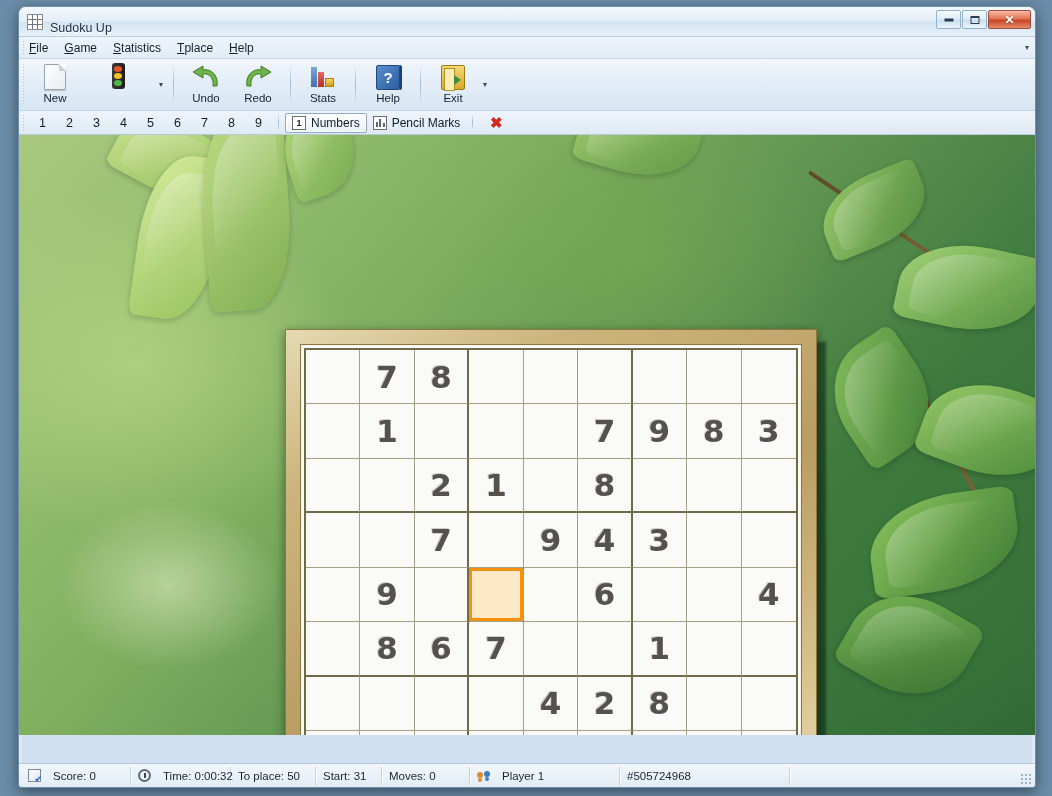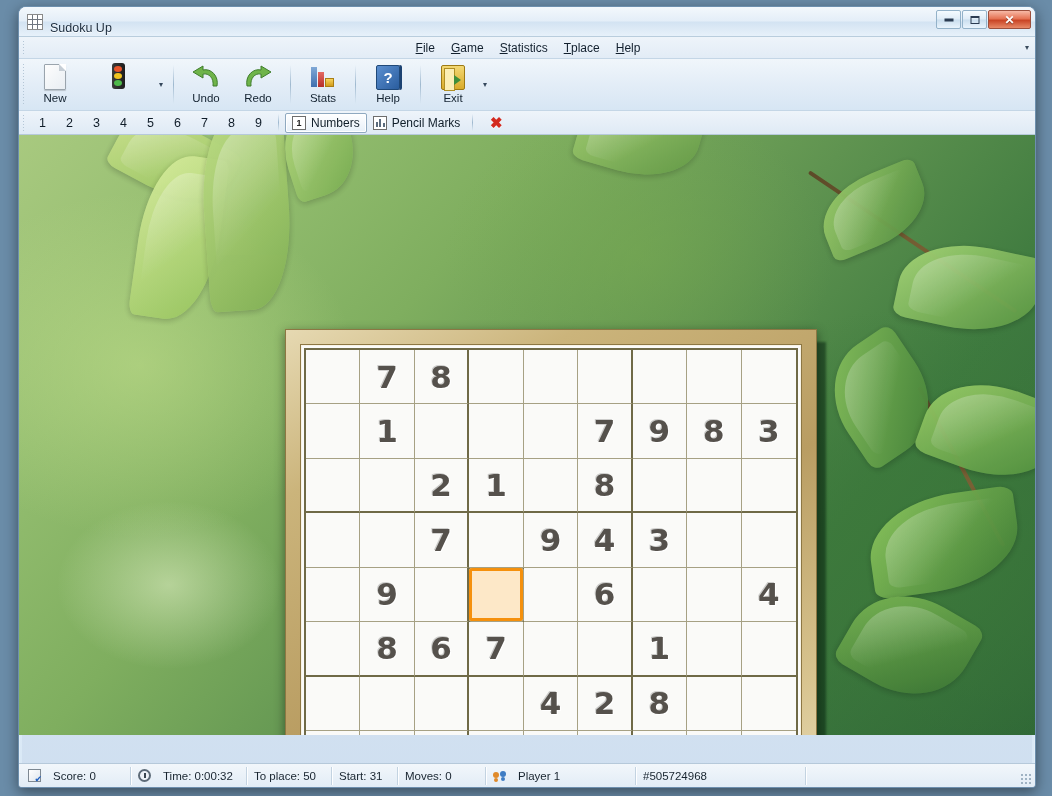--- a/index.html
+++ b/index.html
@@ -79,21 +79,20 @@
   .close-gl { color:#fff; font-size:12px; font-weight:bold; font-family:"Liberation Sans",sans-serif; line-height:1; text-shadow:0 1px 1px rgba(0,0,0,.4); }
 
   
   #menubar {
     height: 22px;
     display: flex; align-items: center;
     background: linear-gradient(180deg,#eef4fa,#e2ecf6);
     border-bottom: 1px solid #c4d6e6;
     padding-left: 2px;
     position: relative;
-    justify-content: center;
   }
   #menubar .grip { position:absolute; left:3px; top:3px; bottom:3px; width:4px;
     background-image: radial-gradient(circle, #b4c6d6 0.8px, transparent 1px);
     background-size: 3px 3px; }
   .menu-item {
     font-size: 12px; color: #12202e; padding: 2px 8px; cursor: default;
   }
   .menu-item u { text-decoration: underline; }
   #menu-overflow {
     position: absolute; right: 6px; top: 0; bottom: 0;
@@ -554,21 +553,21 @@
           </div>
       </div>
     </div>
   </div>
 
   <div id="statusbar">
     <div class="sb-cell" style="width:110px">
       <span class="sb-ico ico-score"></span>
       <span>Score: 0</span>
     </div>
-    <div class="sb-cell" style="width:116px">
+    <div class="sb-cell" style="width:100px">
       <span class="sb-ico ico-clock"></span>
       <span>Time: 0:00:32</span>
     </div>
     <div class="sb-cell" style="width:85px">
       <span>To place: 50</span>
     </div>
     <div class="sb-cell" style="width:66px">
       <span>Start: 31</span>
     </div>
     <div class="sb-cell" style="width:88px">

